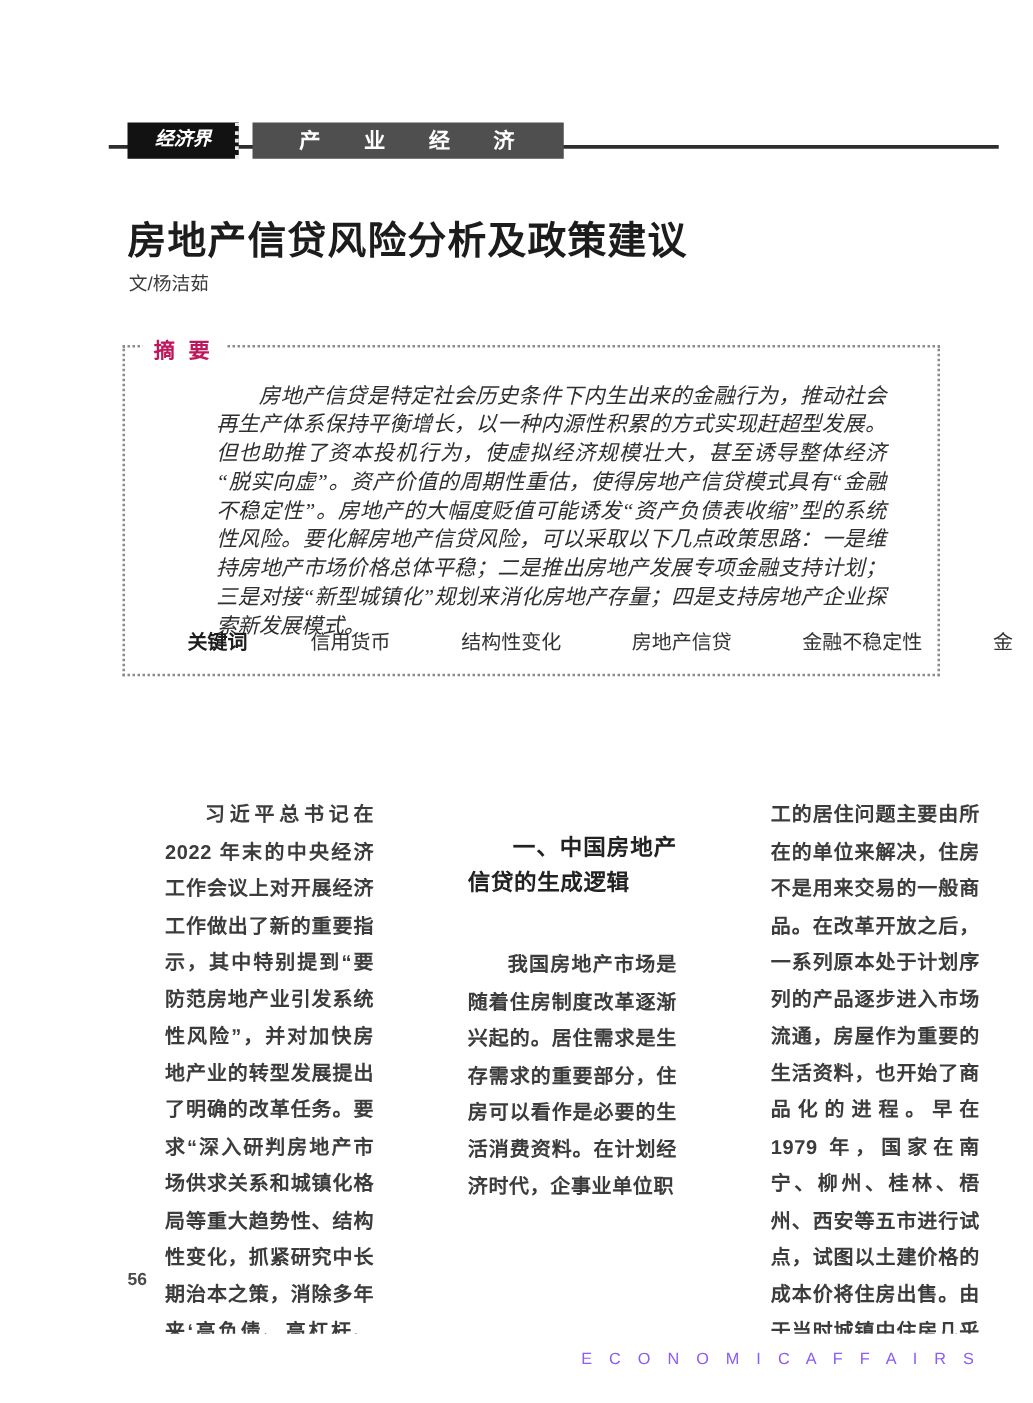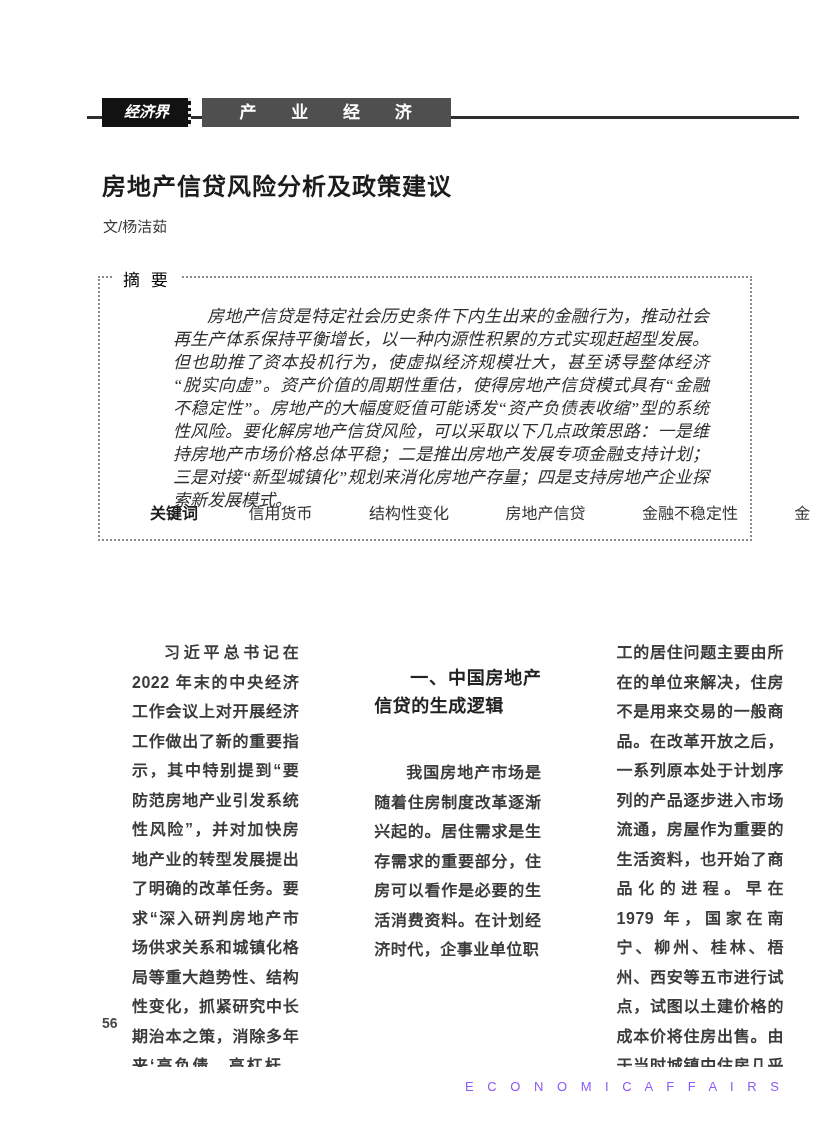--- a/index.html
+++ b/index.html
@@ -21,33 +21,33 @@
     border-right:3px dotted #e8e8e8;
   }
   .banner {
     display:inline-block; vertical-align:top; margin-left:7px;
     background:#4f4f4f; color:#ffffff; height:29px; line-height:29px;
     padding:0 14px 0 22px; font-size:17px; font-weight:bold;
     letter-spacing:10px; word-spacing:10px;
   }
 
   
-  .title { position:absolute; left:57px; top:122px; font-size:24px;
+  .title { position:absolute; left:57px; top:122px; font-size:31px;
     font-weight:800; color:#1c1c1c; letter-spacing:1px; }
   .byline { position:absolute; left:58px; top:170px; font-size:15px;
     color:#3a3a3a;text-align:right; }
 
   
   .abstract {
     position:absolute; left:68px; top:246px; width:654px;
     border:2px dotted #8a8a8a; padding:12px 26px 12px 58px;
   }
   .abstract-label {
     position:absolute; top:-12px; left:14px; background:#ffffff;
-    padding:0 9px; font-size:17px; font-weight:normal; color:#000000;
+    padding:0 9px; font-size:17px; font-weight:bold; color:#be185d;
     letter-spacing:3px;
   }
   .abstract-text {
     font-family:"Liberation Serif", serif; font-style:italic;
     font-size:17px; line-height:23px; color:#2f2f2f;
     text-align:justify; text-indent:2em;
   }
 
   
   .keywords { position:absolute; left:90px; top:455px; font-size:16px;

